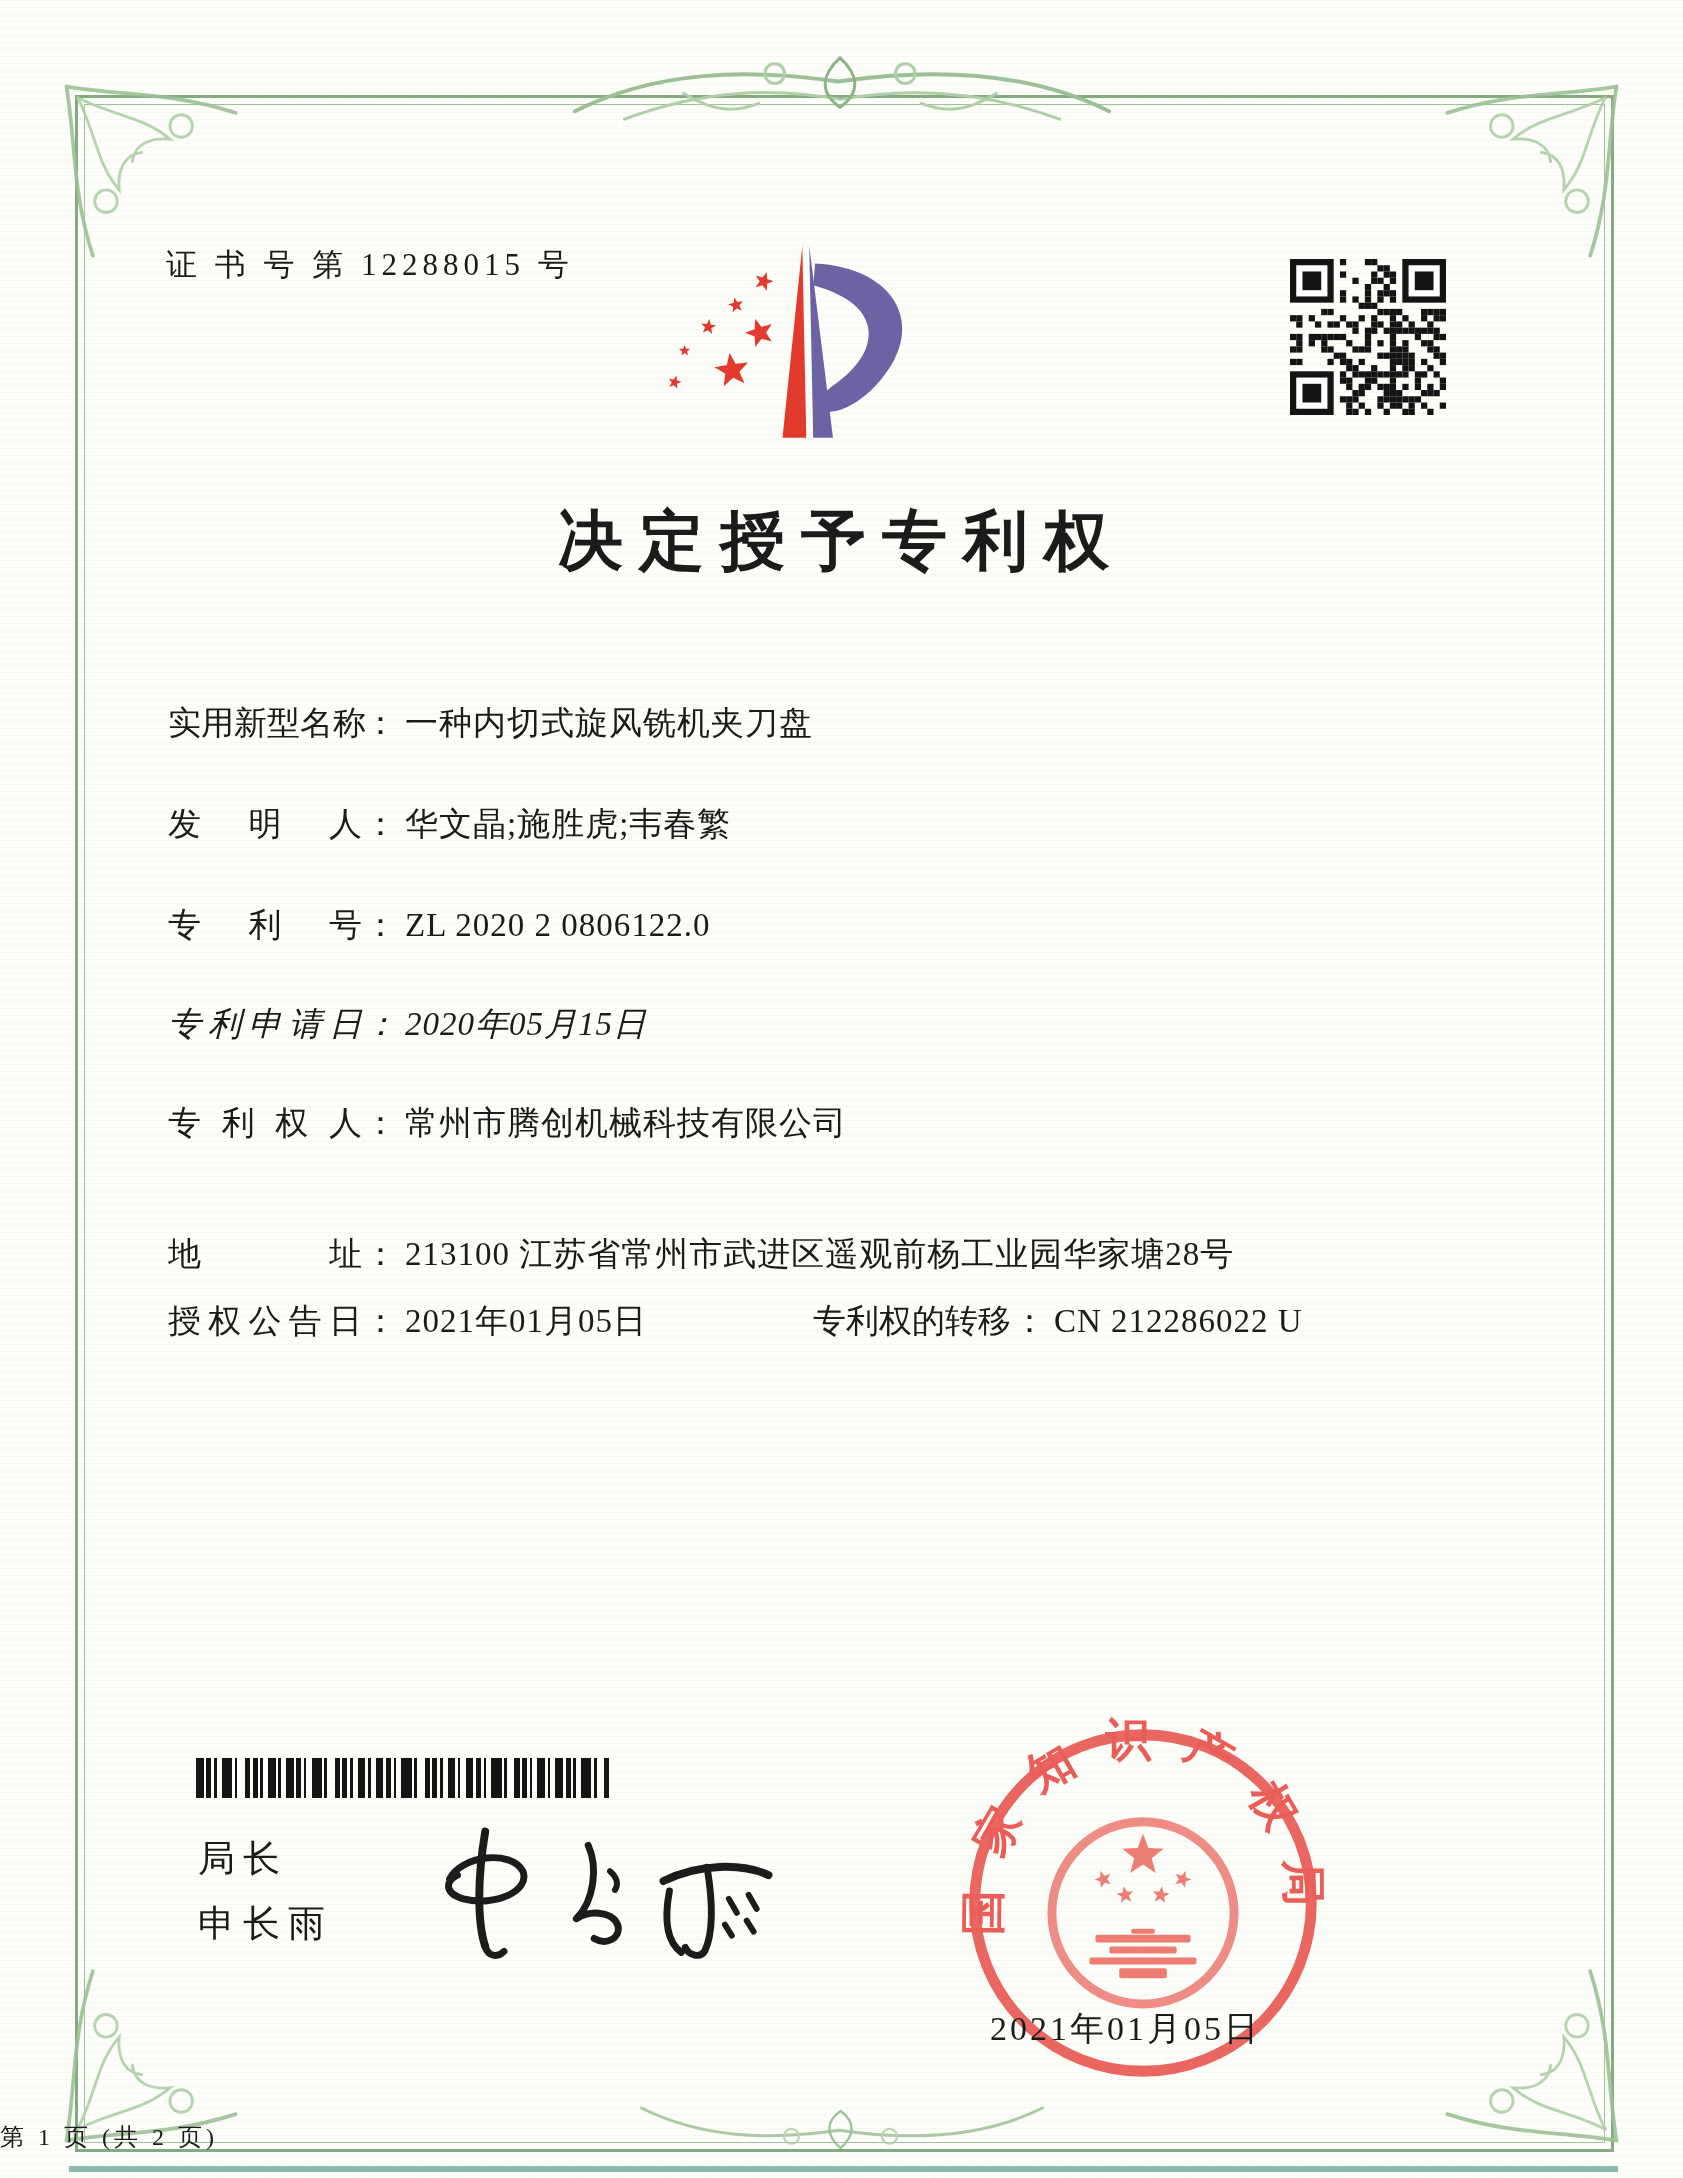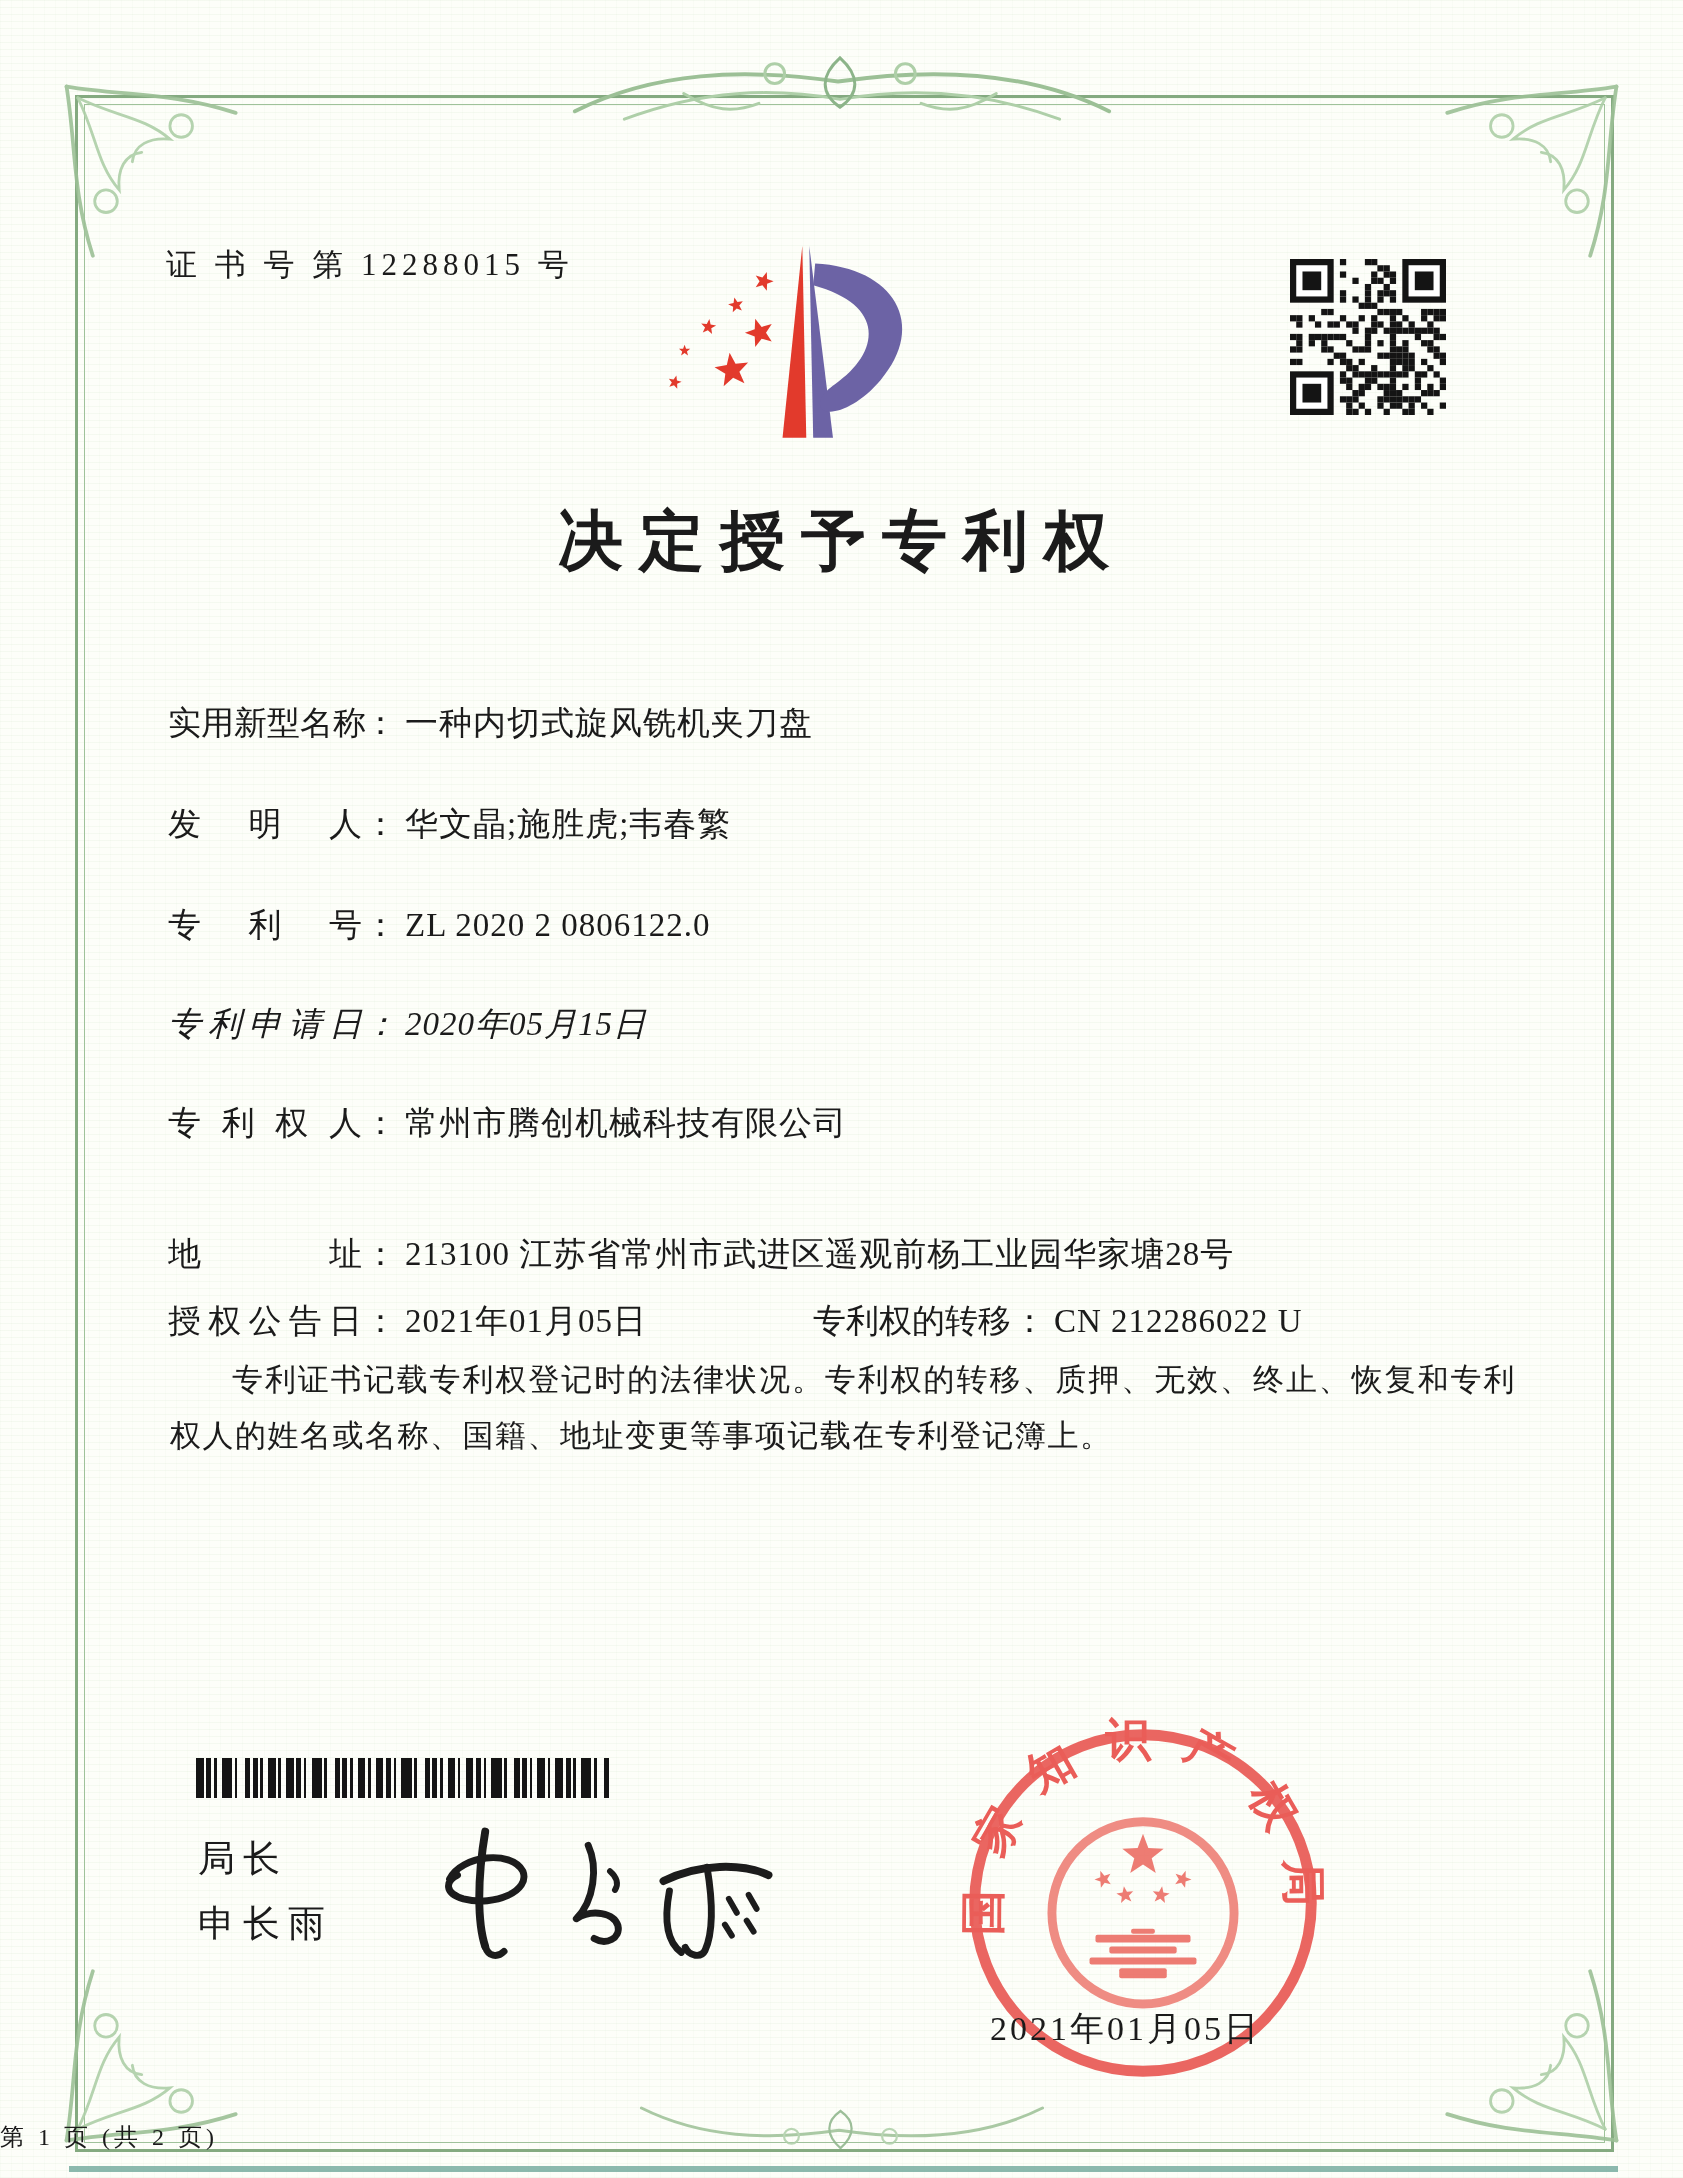--- a/index.html
+++ b/index.html
@@ -406,21 +406,20 @@
 </div>
 
 <div class="grant-row">
   <span class="f-label">授权公告日</span><span class="f-colon">：</span><span class="f-value">2021年01月05日</span>
   <span class="grant-second">
     <span>专利权的转移</span><span class="f-colon">：</span><span class="f-value">CN 212286022 U</span>
   </span>
 </div>
 
 <div class="body-text">
-  <p>专利证书记载专利权登记时的法律状况。专利权的转移、质押、无效、终止、恢复和专利权人的姓名或名称、国籍、地址变更等事项记载在专利登记簿上。</p>
 </div>
 
 <div class="barcode">
     <div style="width: 7.7px; background: rgb(20, 20, 20);"></div>
     <div style="width: 2.6px; background: transparent;"></div>
     <div style="width: 5.1px; background: rgb(20, 20, 20);"></div>
     <div style="width: 2.6px; background: transparent;"></div>
     <div style="width: 2.6px; background: rgb(20, 20, 20);"></div>
     <div style="width: 5.1px; background: transparent;"></div>
     <div style="width: 10.3px; background: rgb(20, 20, 20);"></div>

